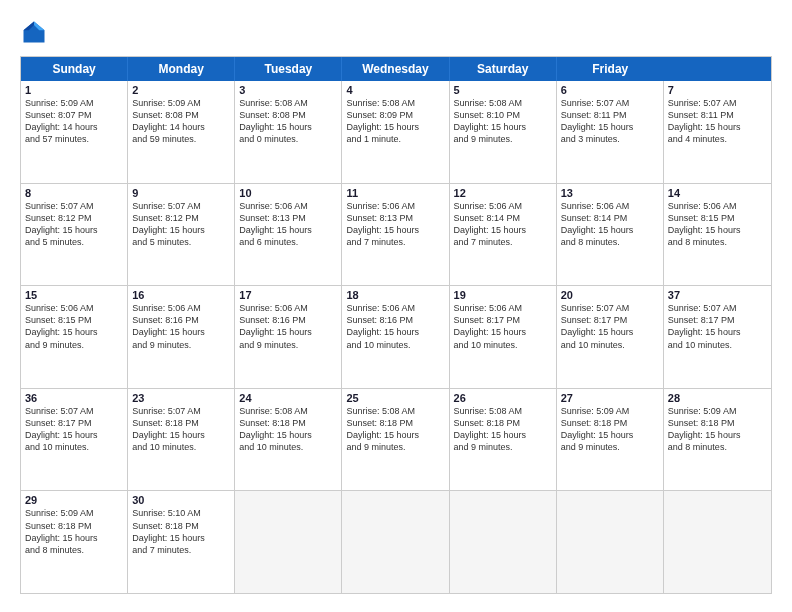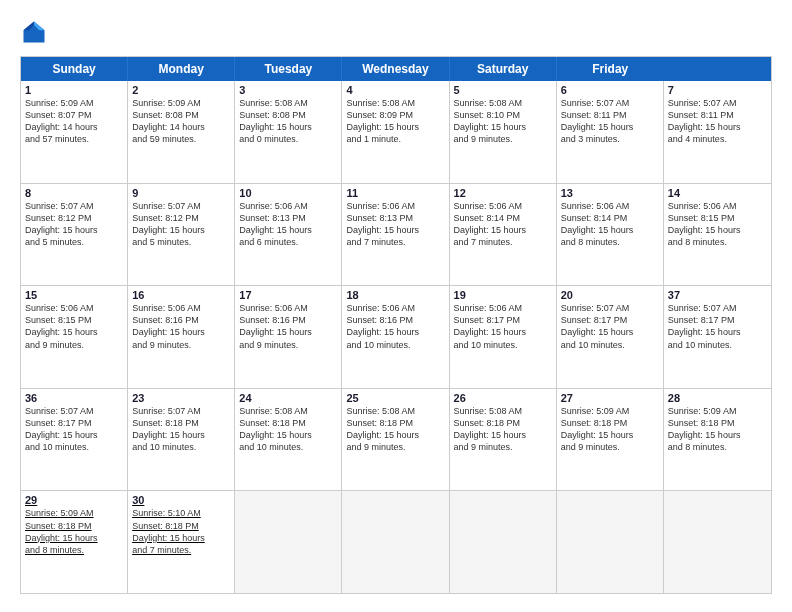--- a/index.html
+++ b/index.html
@@ -78,21 +78,21 @@
       flex: 1;
       display: flex;
       flex-direction: column;
     }
     .cal-row {
       display: grid;
       grid-template-columns: repeat(7, 1fr);
       flex: 1;
       border-bottom: 1px solid #ccc;
     }
-    .cal-row:last-child { border-bottom: none; text-decoration: underline; }
+    .cal-row:last-child { border-bottom: none; }
     .cal-cell {
       border-right: 1px solid #ccc;
       padding: 3px 4px;
       font-size: 9.5px;
       color: #333;
       vertical-align: top;
       background: #fff;
       min-height: 0;
     }
     .cal-cell:last-child { border-right: none; }

